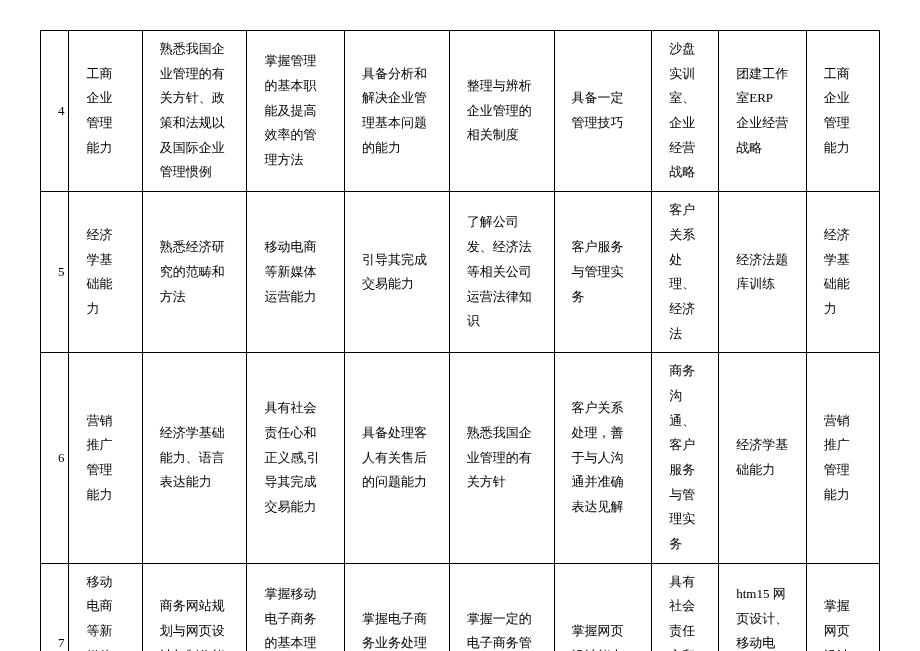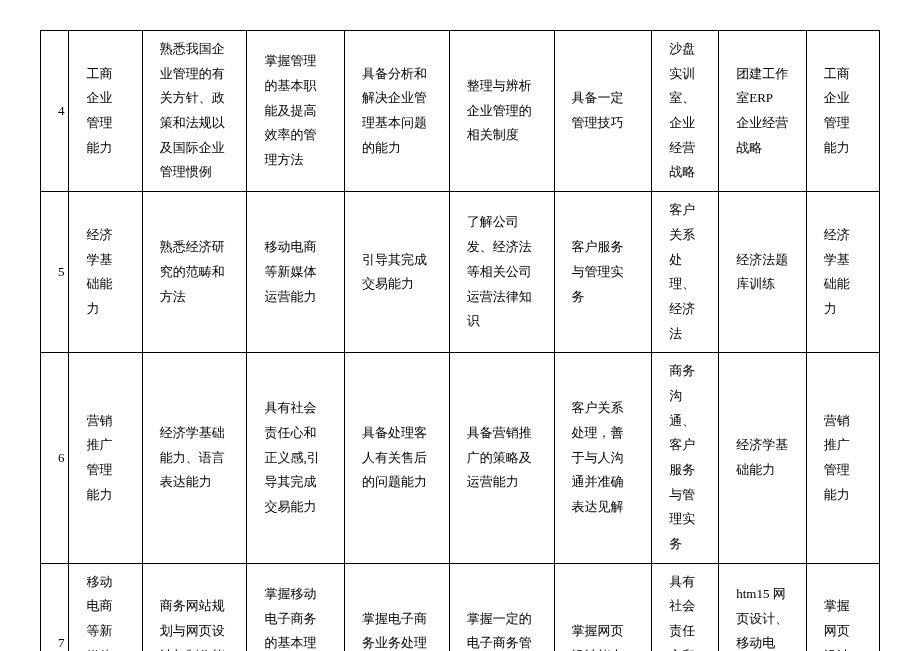--- a/index.html
+++ b/index.html
@@ -74,21 +74,21 @@
       <td>客户关系处理、经济法</td>
       <td>经济法题库训练</td>
       <td>经济学基础能力</td>
     </tr>
     <tr>
       <td>6</td>
       <td>营销推广管理能力</td>
       <td>经济学基础能力、语言表达能力</td>
       <td>具有社会责任心和正义感,引导其完成交易能力</td>
       <td>具备处理客人有关售后的问题能力</td>
-      <td>具备营销推广的策略及运营能力</td>
+      <td>熟悉我国企业管理的有关方针</td>
       <td>客户关系处理，善于与人沟通并准确表达见解</td>
       <td>商务沟通、客户服务与管理实务</td>
       <td>经济学基础能力</td>
       <td>营销推广管理能力</td>
     </tr>
     <tr>
       <td>7</td>
       <td>移动电商等新媒体运营能力</td>
       <td><span>商务网站规划与网页设计与制作能 </span><span class="italic">JJ</span></td>
       <td>掌握移动电子商务的基本理论和操作技能</td>

